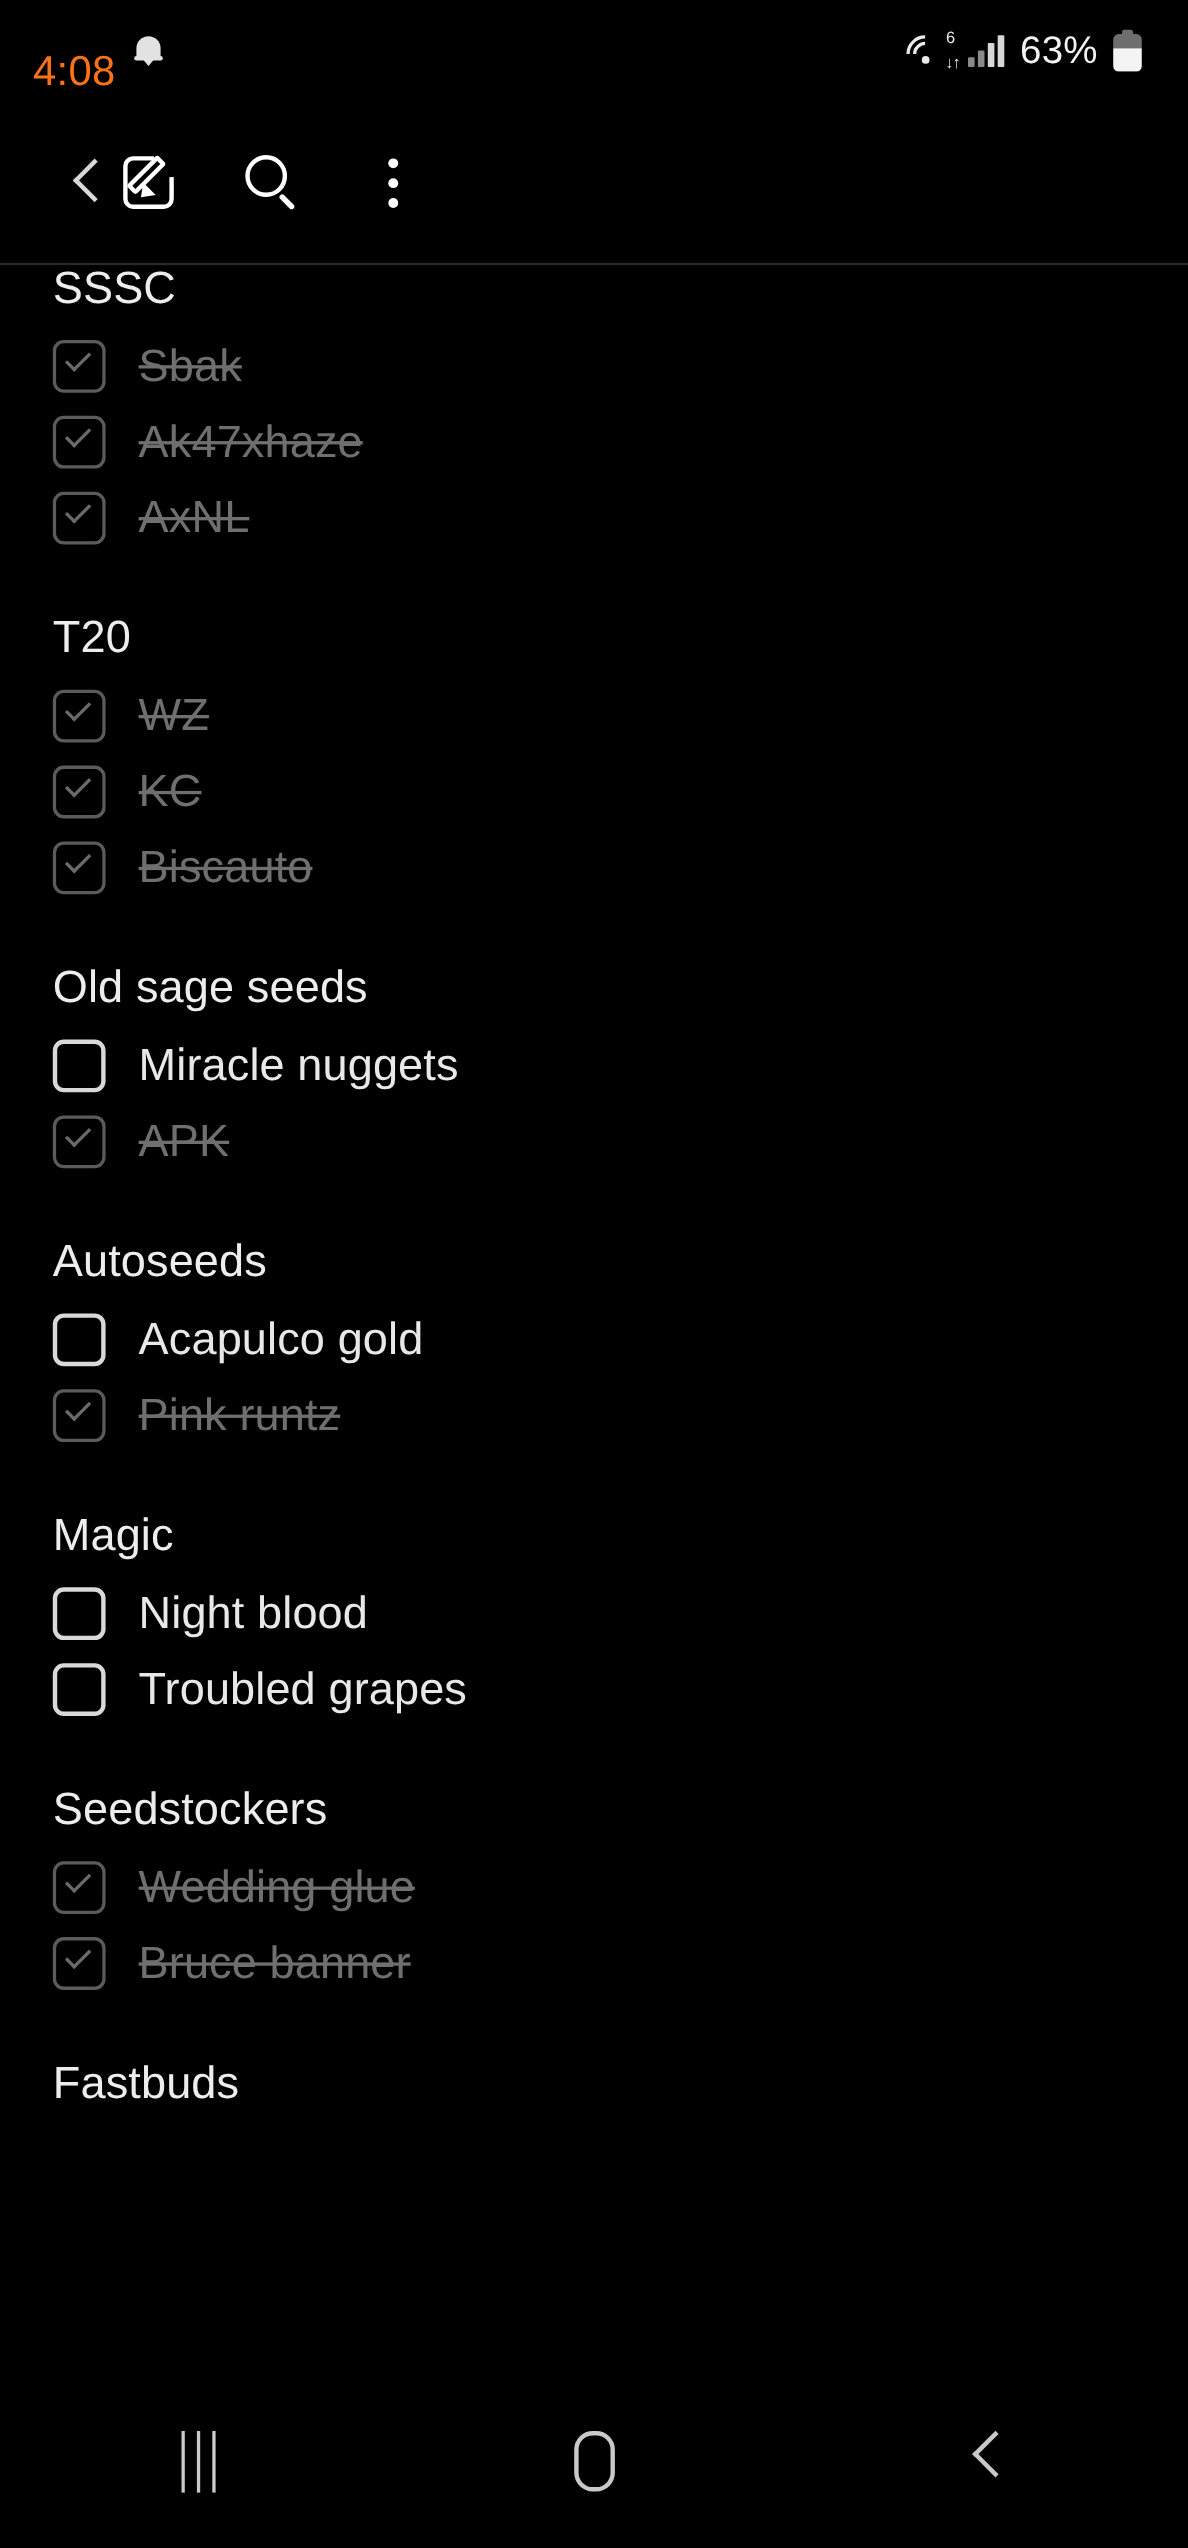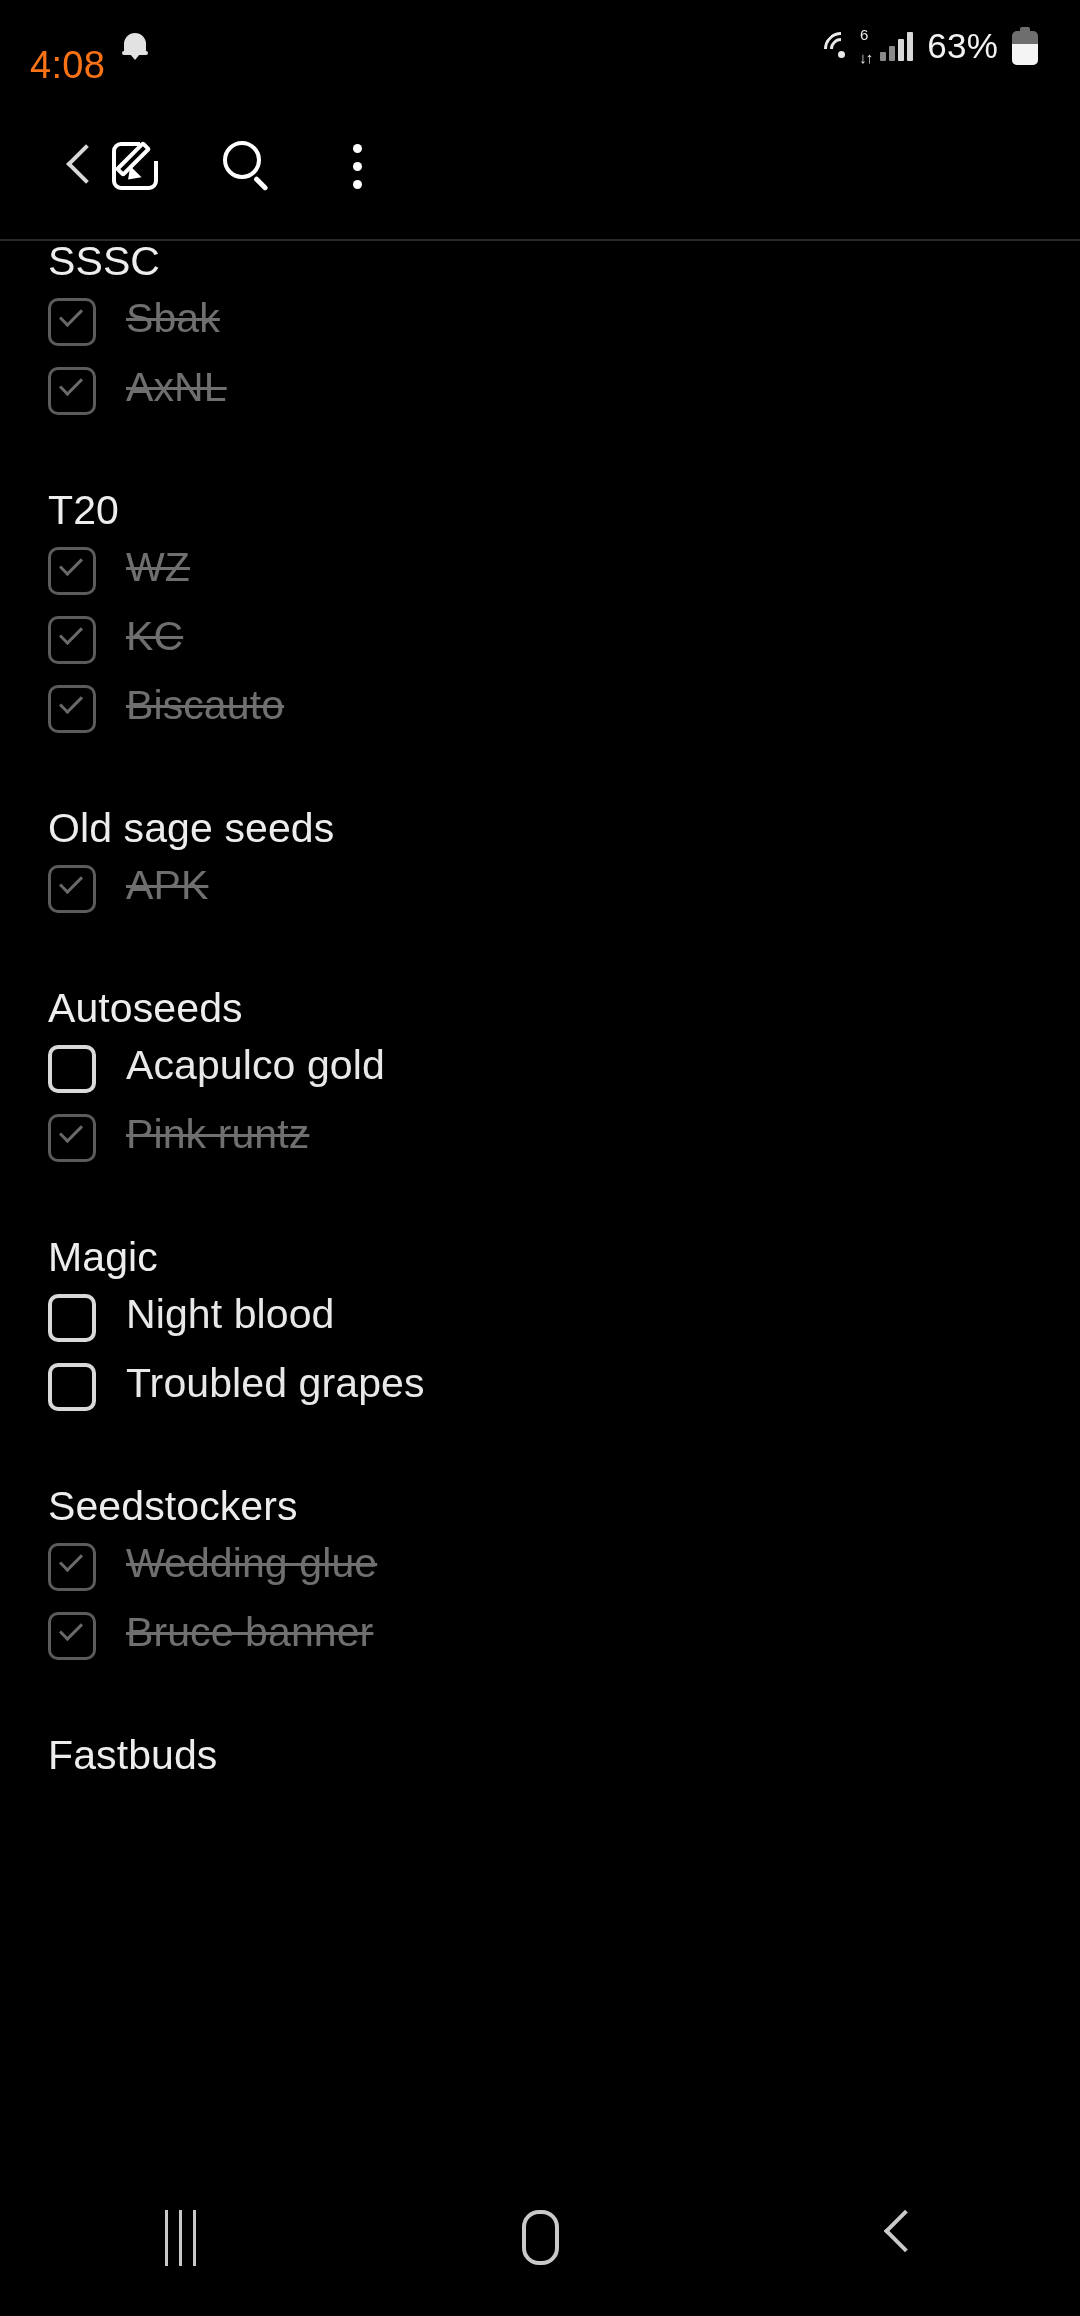--- a/index.html
+++ b/index.html
@@ -133,21 +133,21 @@
     overflow:hidden; padding-top:0;
   }
   .group { padding:0 0 0 0; }
   .group-title {
     font-size:41px; color:#ededed; line-height:1.0;
     padding:0 0 0 48px; margin-bottom:16px; letter-spacing:0.1px;
   }
   .group + .group { margin-top:54px; }
 
   .todo-row {
-    display:flex; align-items:flex-start; height:69px; padding-left:48px; cursor:pointer;
+    display:flex; align-items:center; height:69px; padding-left:48px; cursor:pointer;
   }
   .cbox { position:relative; width:48px; height:48px; flex:0 0 auto; }
   .cbox .box {
     position:absolute; inset:0; border-radius:10px; box-sizing:border-box;
   }
   .todo-row.unchecked .cbox .box { border:4px solid #d9d9d9; }
   .todo-row.checked  .cbox .box { border:3.5px solid #5b5b5b; }
   .cbox .tick {
     position:absolute; left:12px; top:11px; width:22px; height:12px;
     border-left:3.5px solid #6a6a6a; border-bottom:3.5px solid #6a6a6a;
@@ -251,20 +251,27 @@
               <span class="box"></span>
               <span class="tick"></span>
             </div>
             <div class="todo-label">Sbak</div>
           </div>
           <div class="todo-row checked">
             <div class="cbox">
               <span class="box"></span>
               <span class="tick"></span>
             </div>
+            <div class="todo-label">Ak47xhaze</div>
+          </div>
+          <div class="todo-row checked">
+            <div class="cbox">
+              <span class="box"></span>
+              <span class="tick"></span>
+            </div>
             <div class="todo-label">AxNL</div>
           </div>
         </div>
         <div class="group">
           <div class="group-title">T20</div>
           <div class="todo-row checked">
             <div class="cbox">
               <span class="box"></span>
               <span class="tick"></span>
             </div>
@@ -280,20 +287,26 @@
           <div class="todo-row checked">
             <div class="cbox">
               <span class="box"></span>
               <span class="tick"></span>
             </div>
             <div class="todo-label">Biscauto</div>
           </div>
         </div>
         <div class="group">
           <div class="group-title">Old sage seeds</div>
+          <div class="todo-row unchecked">
+            <div class="cbox">
+              <span class="box"></span>
+            </div>
+            <div class="todo-label">Miracle nuggets</div>
+          </div>
           <div class="todo-row checked">
             <div class="cbox">
               <span class="box"></span>
               <span class="tick"></span>
             </div>
             <div class="todo-label">APK</div>
           </div>
         </div>
         <div class="group">
           <div class="group-title">Autoseeds</div>

